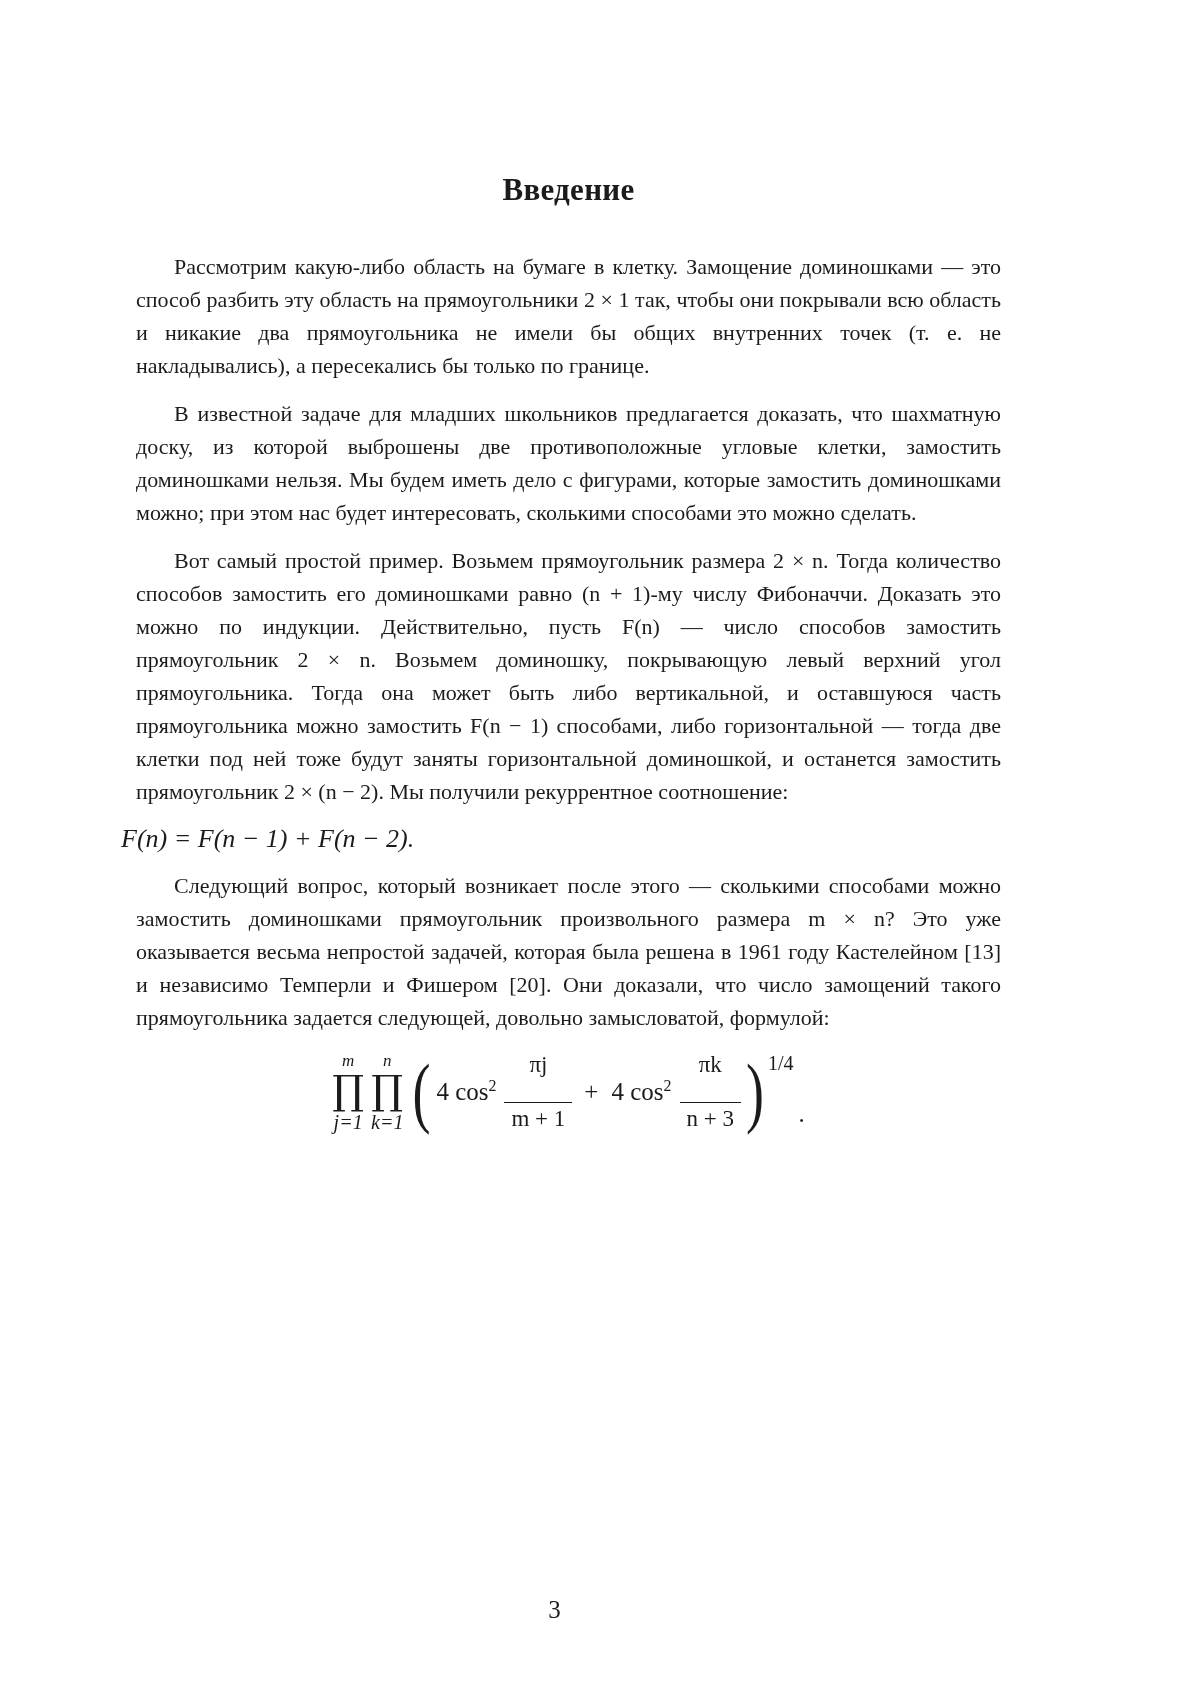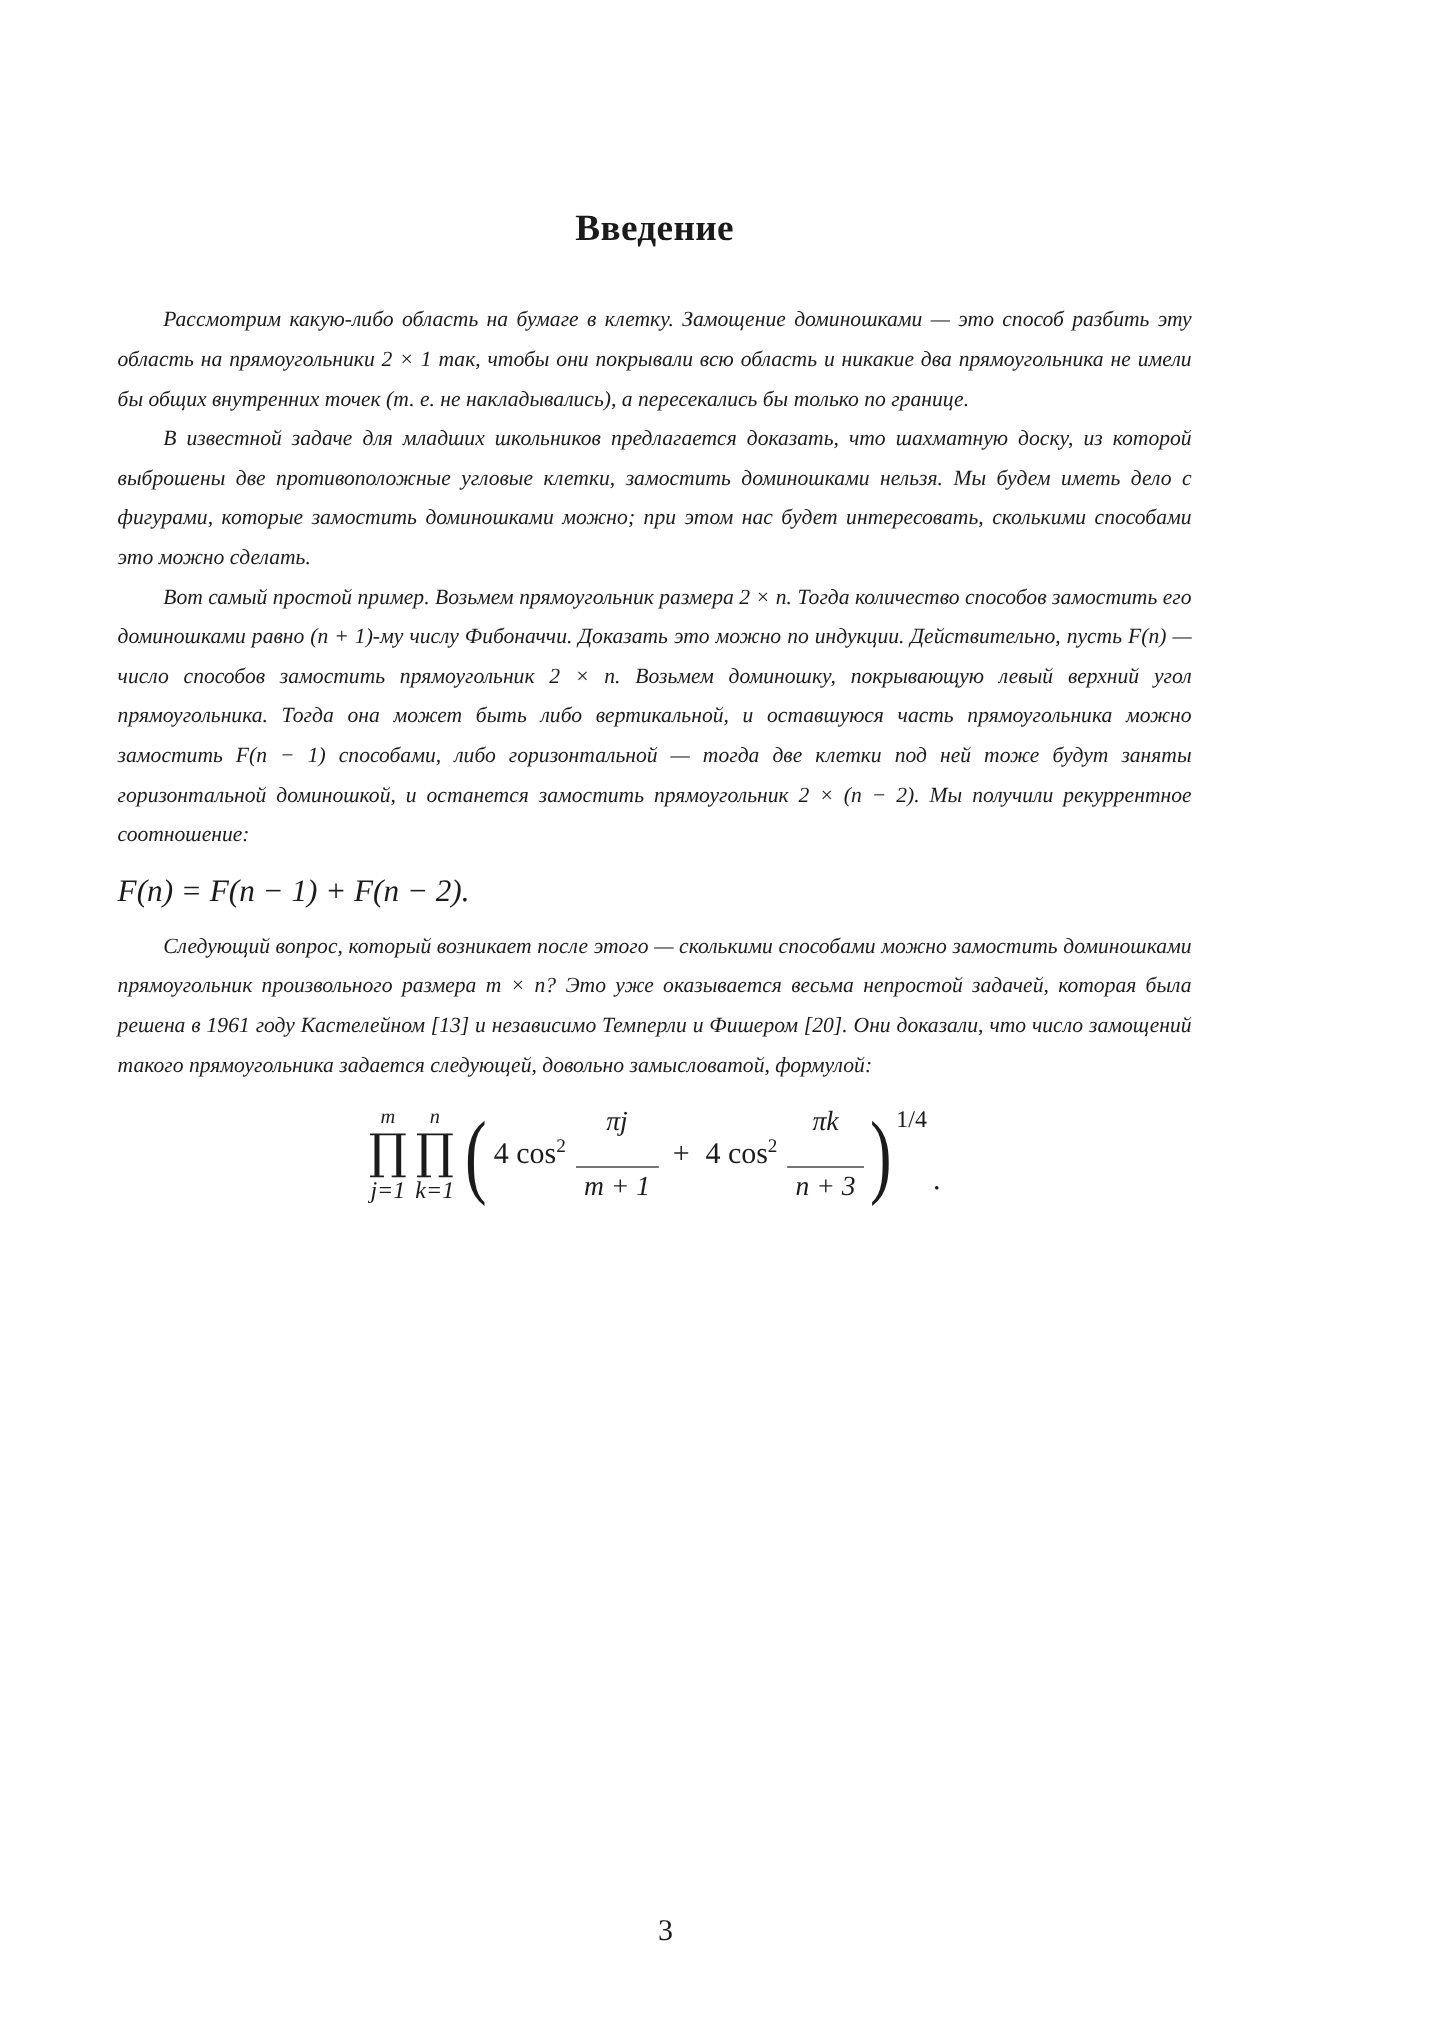--- a/index.html
+++ b/index.html
@@ -7,37 +7,36 @@
     position: relative;
     width: 1200px;
     height: 1703px;
     background: #ffffff;
     font-family: "Liberation Serif", "DejaVu Serif", serif;
     color: #1b1b1b;
     overflow: hidden;
   }
   .content {
     position: absolute;
-    left: 98px;
+    left: 121px;
     top: 0;
     width: 895px;
   }
   .title {
     margin: 172px 0 42px 0;
     text-align: center;
     font-size: 31px;
     font-weight: 700;
     letter-spacing: 0.3px;
   }
   p.para {
-    margin: 0;
-    font-size: 18px;
+    margin: 15px;
+    font-size: 22px;
     line-height: 33px;
     text-align: justify;
-    font-style: italic;
   }
   p.indent { text-indent: 38px; }
   .formula-inline {
     margin: 16px 0 14px 0;
     text-align: left;
     font-size: 26px;
     font-style: italic;
   }
   .formula-display {
     margin: 18px 0 12px 0;
@@ -63,21 +62,20 @@
     transform: scaleY(1.45);
     margin: 0 2px;
     font-weight: 400;
   }
   .term { font-size: 25px; margin: 0 5px 0 4px; white-space: nowrap; font-family: Liberation Serif, serif; }
   .term sup { font-size: 16px; }
   .frac {
     display: inline-flex;
     flex-direction: column;
     align-items: center;
-    font-style: italic;
     font-size: 23px;
     line-height: 1.15;
     margin: 0 3px;
     gap: 20px;
   }
   .frac-num { padding: 0 7px 3px 7px; }
   .frac-den { border-top: 1.6px solid #1b1b1b; padding: 3px 7px 0 7px; }
   .plus { font-size: 25px; margin: 0 9px; }
   .exponent { font-size: 20px; align-self: flex-start; margin: 0 0 0 2px; }
   .fperiod { align-self: flex-end; font-size: 25px; margin: 0 0 4px 5px; }

